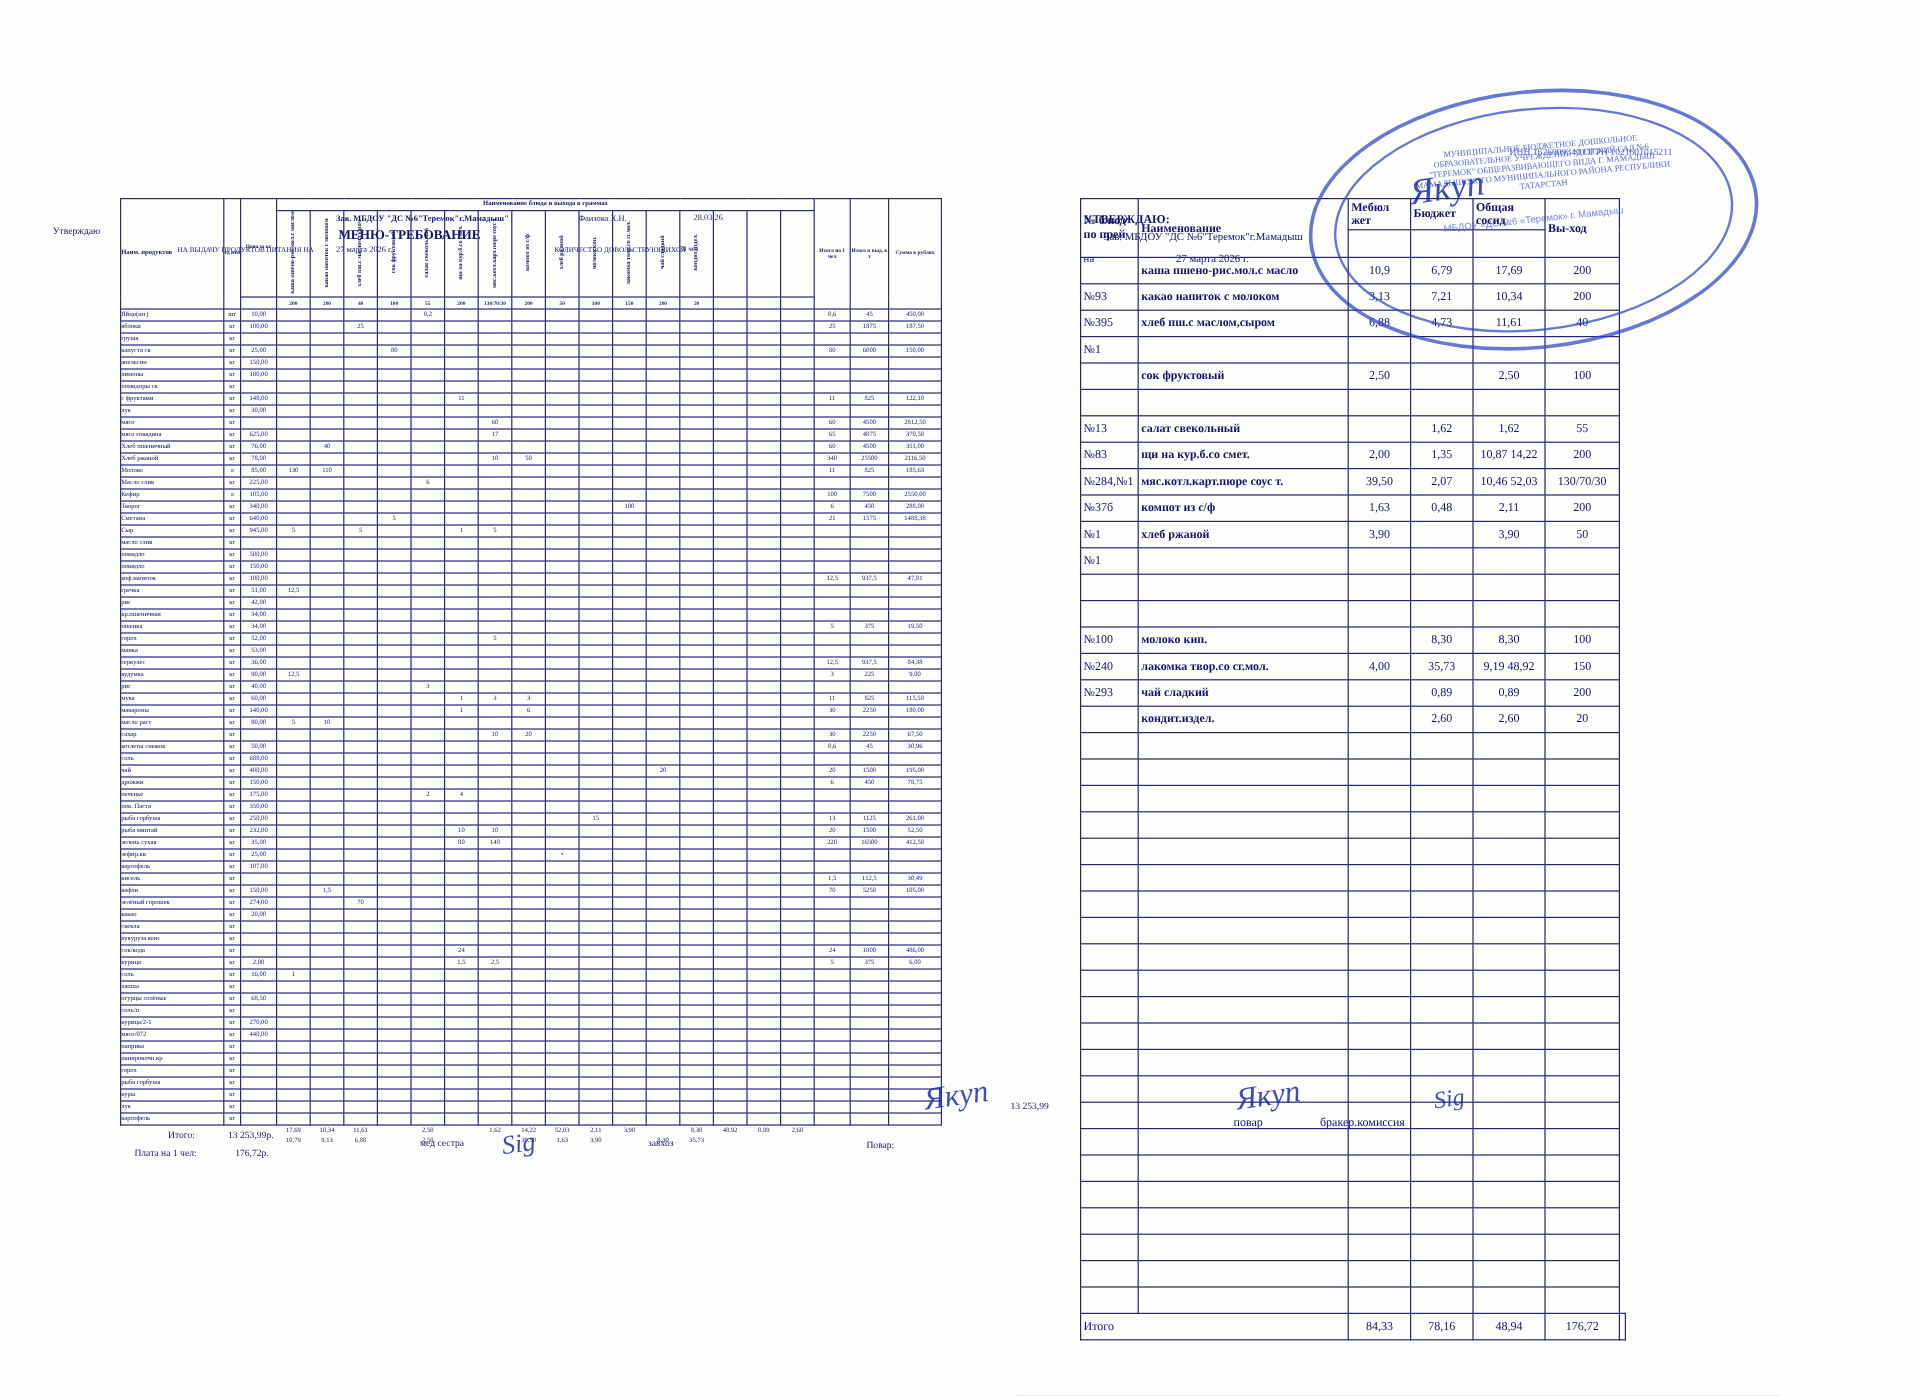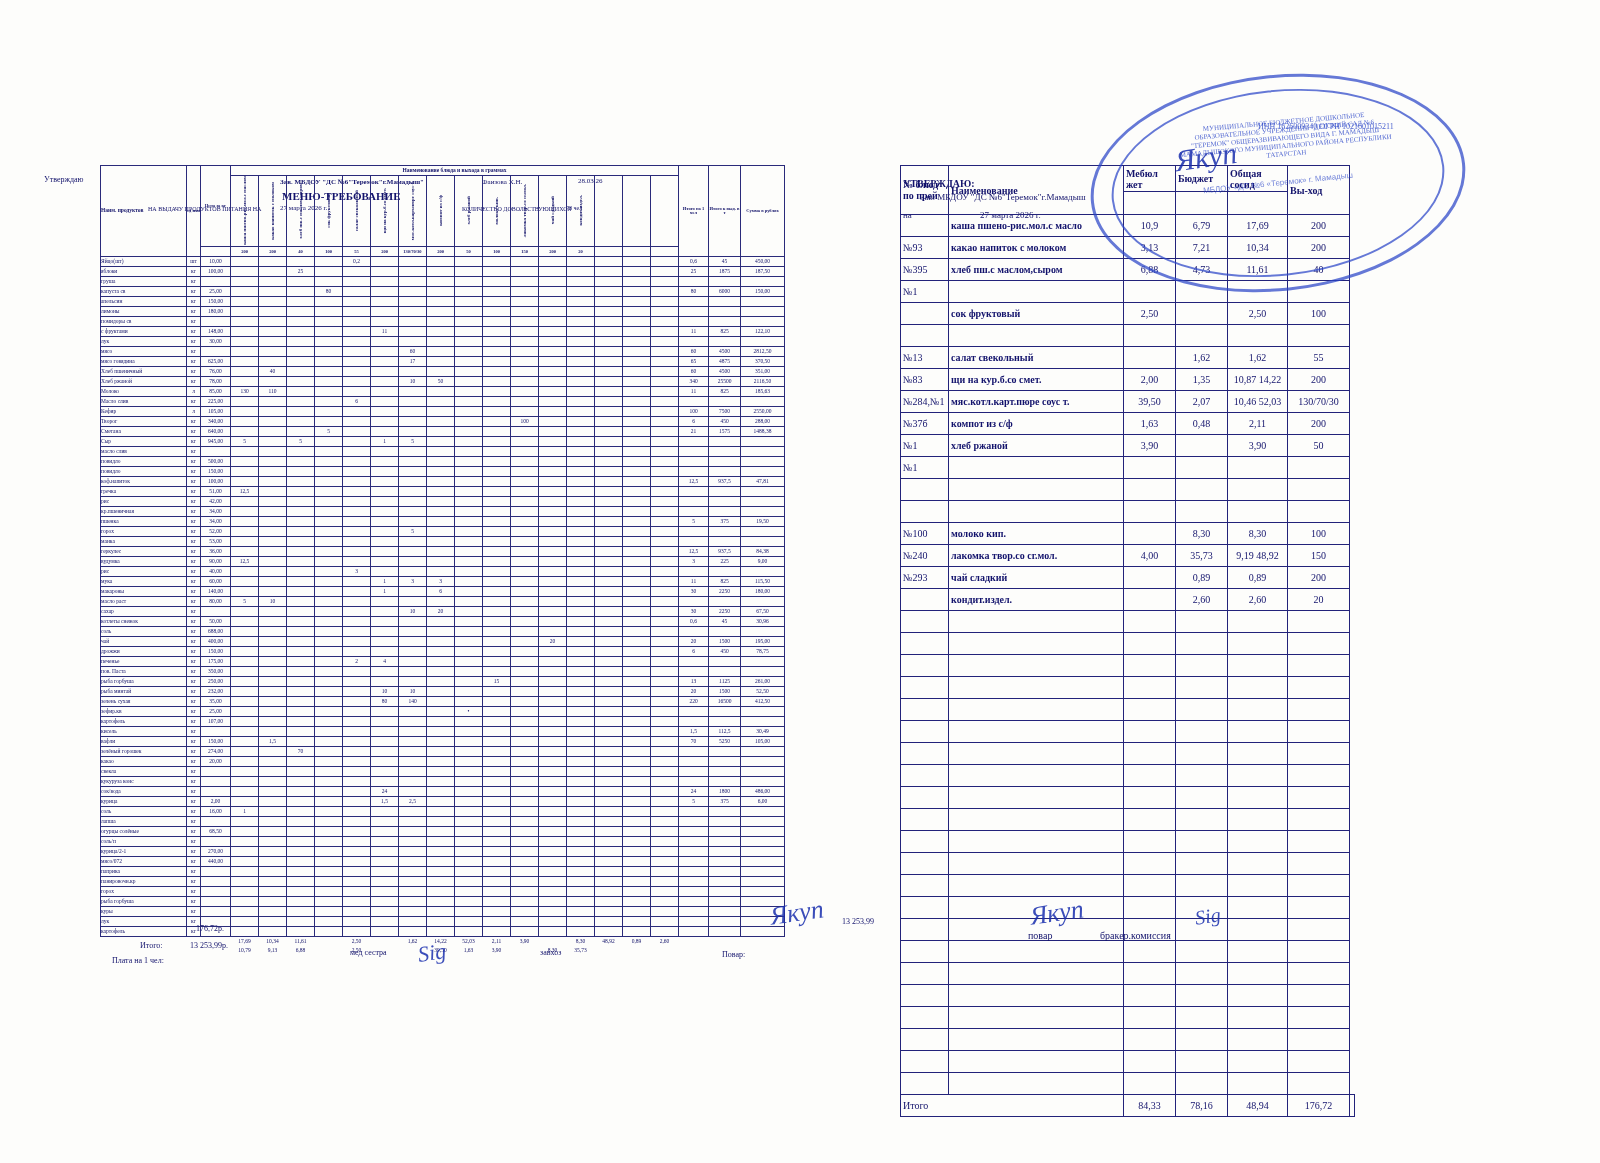--- a/index.html
+++ b/index.html
@@ -28,21 +28,21 @@
   .sig{position:absolute;color:#1a2fae;font-family:"Liberation Serif",serif;font-style:italic;font-size:26px;opacity:.85;transform:rotate(-8deg);}
   .lbl{position:absolute;font-size:8px;color:#13136c;white-space:nowrap;}
   .lblb{font-weight:bold;}
 </style>
 </head>
 <body>
 
 <div class="page">
   <div class="scan"></div>
 
-  <div class="lbl" style="left:44px;top:175px;text-align:right;">Утверждаю</div>
+  <div class="lbl" style="left:44px;top:188px;text-align:right;">Утверждаю</div>
   <div class="lbl lblb" style="left:280px;top:178px;font-size:7px;">Зав. МБДОУ "ДС №6"Теремок"г.Мамадыш"</div>
   <div class="lbl" style="left:482px;top:178px;font-size:7px;">Фаизова Х.Н.</div>
   <div class="lbl" style="left:578px;top:177px;font-size:7px;">28.03.26</div>
   <div class="lbl lblb" style="left:282px;top:190px;font-size:11px;">МЕНЮ-ТРЕБОВАНИЕ</div>
   <div class="lbl" style="left:280px;top:204px;font-size:7px;">27 марта 2026 г.</div>
   <div class="lbl" style="left:148px;top:206px;font-size:6px;">НА ВЫДАЧУ ПРОДУКТОВ ПИТАНИЯ НА</div>
   <div class="lbl" style="left:462px;top:206px;font-size:6px;">КОЛИЧЕСТВО ДОВОЛЬСТВУЮЩИХСЯ</div>
   <div class="lbl" style="left:566px;top:205px;font-size:6px;">78 чел</div>
 
   <div class="left">
@@ -1783,21 +1783,21 @@
             <td style="border: none;"></td>
             <td style="border: none;"></td>
           </tr>
         </tfoot>
     </table>
   </div>
 
   <div class="lbl" style="left:140px;top:941px;">Итого:</div>
   <div class="lbl" style="left:190px;top:941px;">13 253,99р.</div>
   <div class="lbl" style="left:112px;top:956px;">Плата на 1 чел:</div>
-  <div class="lbl" style="left:196px;top:924px;">176,72р.</div>
+  <div class="lbl" style="left:196px;top:956px;">176,72р.</div>
   <div class="lbl" style="left:350px;top:948px;">мед сестра</div>
   <div class="lbl" style="left:540px;top:948px;">завхоз</div>
   <div class="lbl" style="left:722px;top:950px;">Повар:</div>
   <div class="lbl" style="left:842px;top:917px;">13 253,99</div>
 
   <div class="sig" style="left:418px;top:940px;font-size:22px;">Sig</div>
   <div class="sig" style="left:770px;top:898px;">Якуп</div>
 
   <div class="lbl lblb" style="left:903px;top:178px;font-size:10px;">УТВЕРЖДАЮ:</div>
   <div class="lbl" style="left:920px;top:192px;font-size:9px;">Зав. МБДОУ "ДС №6"Теремок"г.Мамадыш</div>

